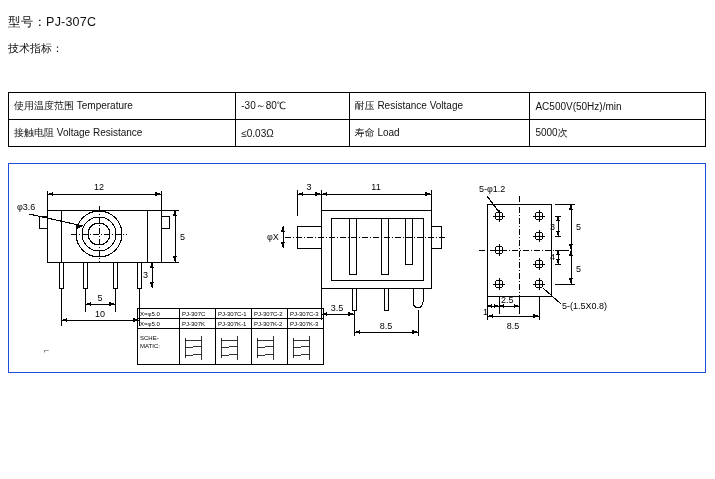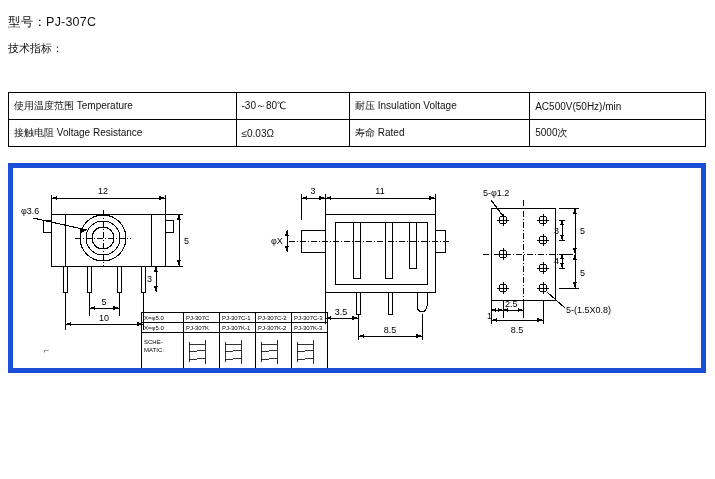--- a/index.html
+++ b/index.html
@@ -54,21 +54,21 @@
   table.spec td.c3 { width: 178px; }
   table.spec td.c4 { width: 175px; }
 
   
   .drawing {
     position: absolute;
     left: 8px;
     top: 163px;
     width: 698px;
     height: 210px;
-    border: 5px solid #1d4ed8;
+    border: 1px solid #1d4ed8;
     box-sizing: border-box;
     overflow: hidden;
   }
   .drawing svg {
     display: block;
   }
   .corner-mark {
     position: absolute;
     left: 44px;
     top: 345px;
@@ -82,27 +82,27 @@
 <div class="page">
 
   <div class="model-line">型号：PJ-307C</div>
   <div class="spec-line">技术指标：</div>
 
   <table class="spec">
     <tbody>
       <tr>
         <td class="c1">使用温度范围 Temperature</td>
         <td class="c2">-30～80℃</td>
-        <td class="c3">耐压 Insulation Voltage</td>
+        <td class="c3">耐压 Resistance Voltage</td>
         <td class="c4">AC500V(50Hz)/min</td>
       </tr>
       <tr>
         <td class="c1">接触电阻 Voltage Resistance</td>
         <td class="c2">≤0.03Ω</td>
-        <td class="c3">寿命 Rated</td>
+        <td class="c3">寿命 Load</td>
         <td class="c4">5000次</td>
       </tr>
     </tbody>
   </table>
 
   <div class="drawing">
     <svg width="696" height="208" viewBox="0 0 696 208">
       <g stroke="#000" fill="none" stroke-width="1" shape-rendering="crispEdges">
 
         <line x1="38" y1="27" x2="38" y2="52"></line>

